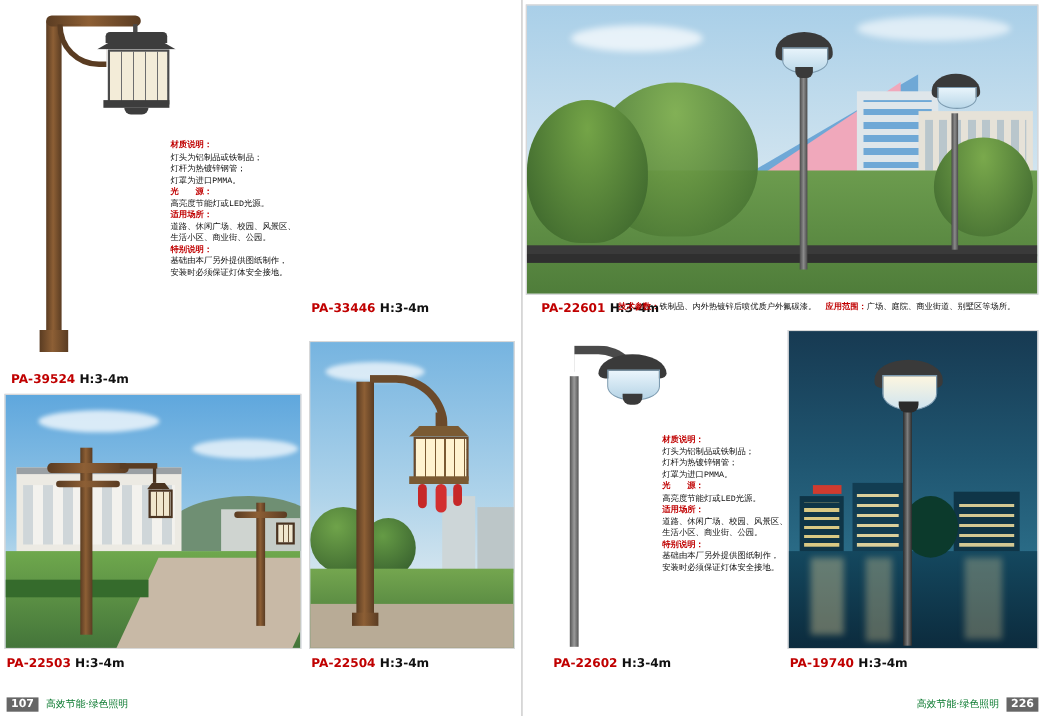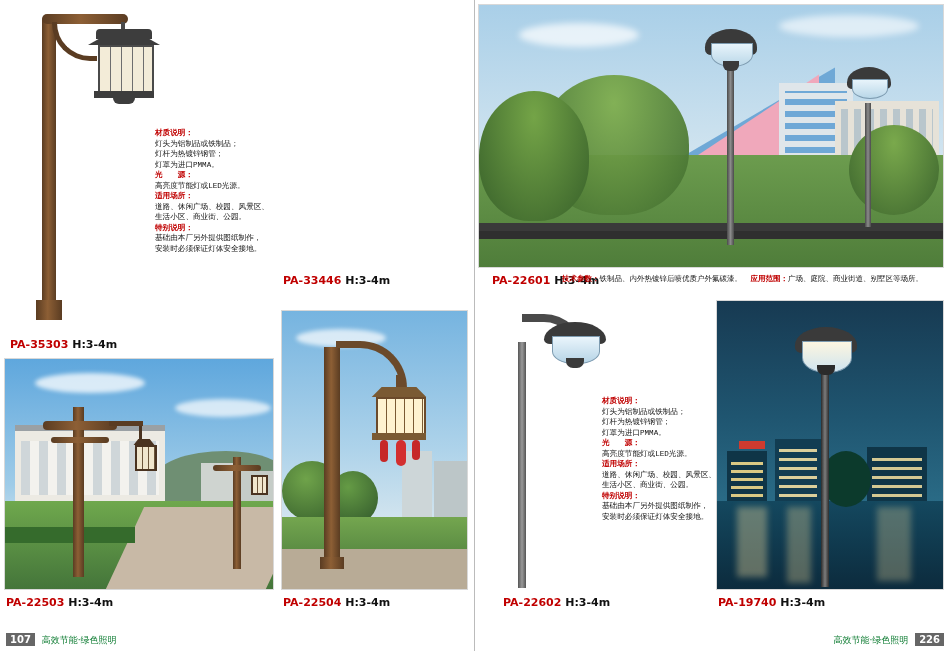--- a/index.html
+++ b/index.html
@@ -93,21 +93,21 @@
     <p>高亮度节能灯或LED光源。</p>
     <p class="hd">适用场所：</p>
     <p>道路、休闲广场、校园、风景区、</p>
     <p>生活小区、商业街、公园。</p>
     <p class="hd">特别说明：</p>
     <p>基础由本厂另外提供图纸制作，</p>
     <p>安装时必须保证灯体安全接地。</p>
   </div>
 
   <div class="cap" style="left:10px;top:338px;">
-    <span>PA-35303</span>
+    <span>PA-39524</span>
     <span class="h">H:3-4m</span>
   </div>
 
 
   <div class="cap" style="left:283px;top:274px;">
     <span>PA-33446</span>
     <span class="h">H:3-4m</span>
   </div>
 
   <div class="photo" id="ph3">

